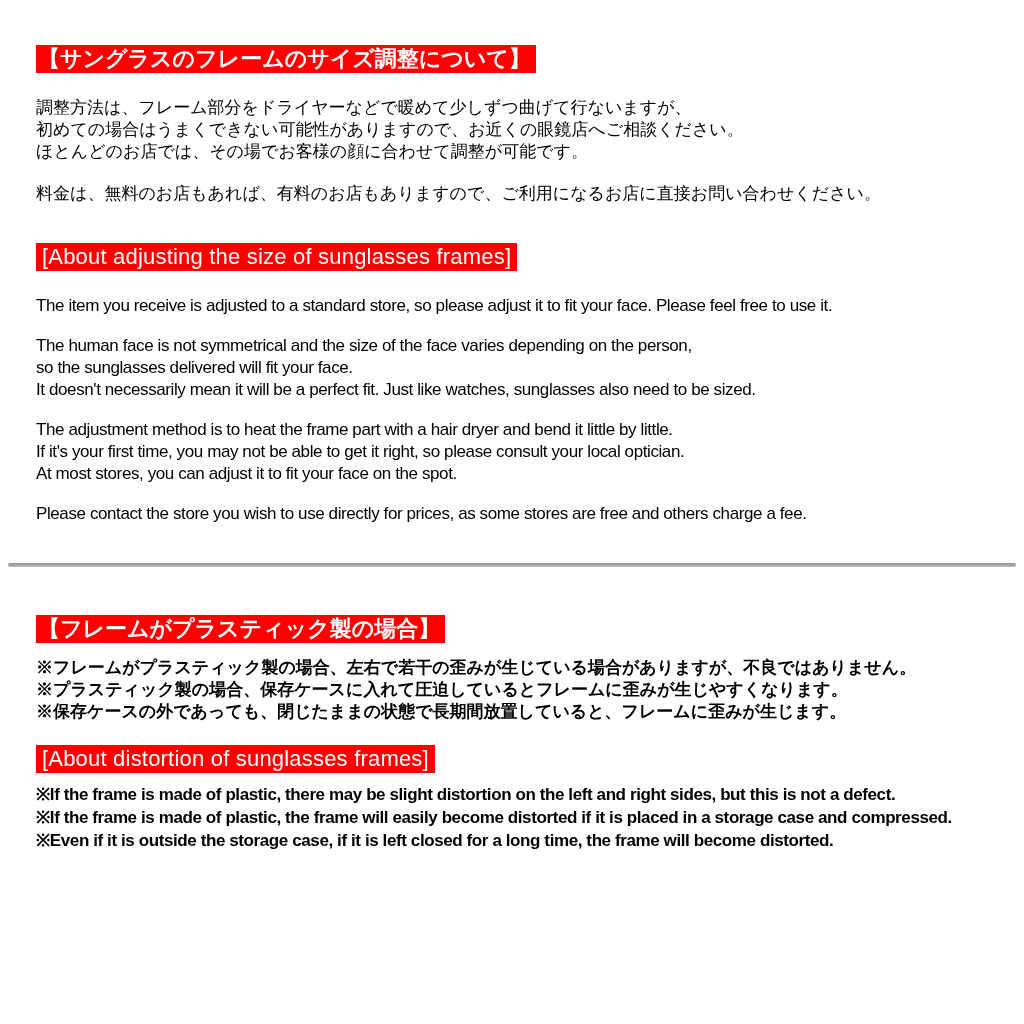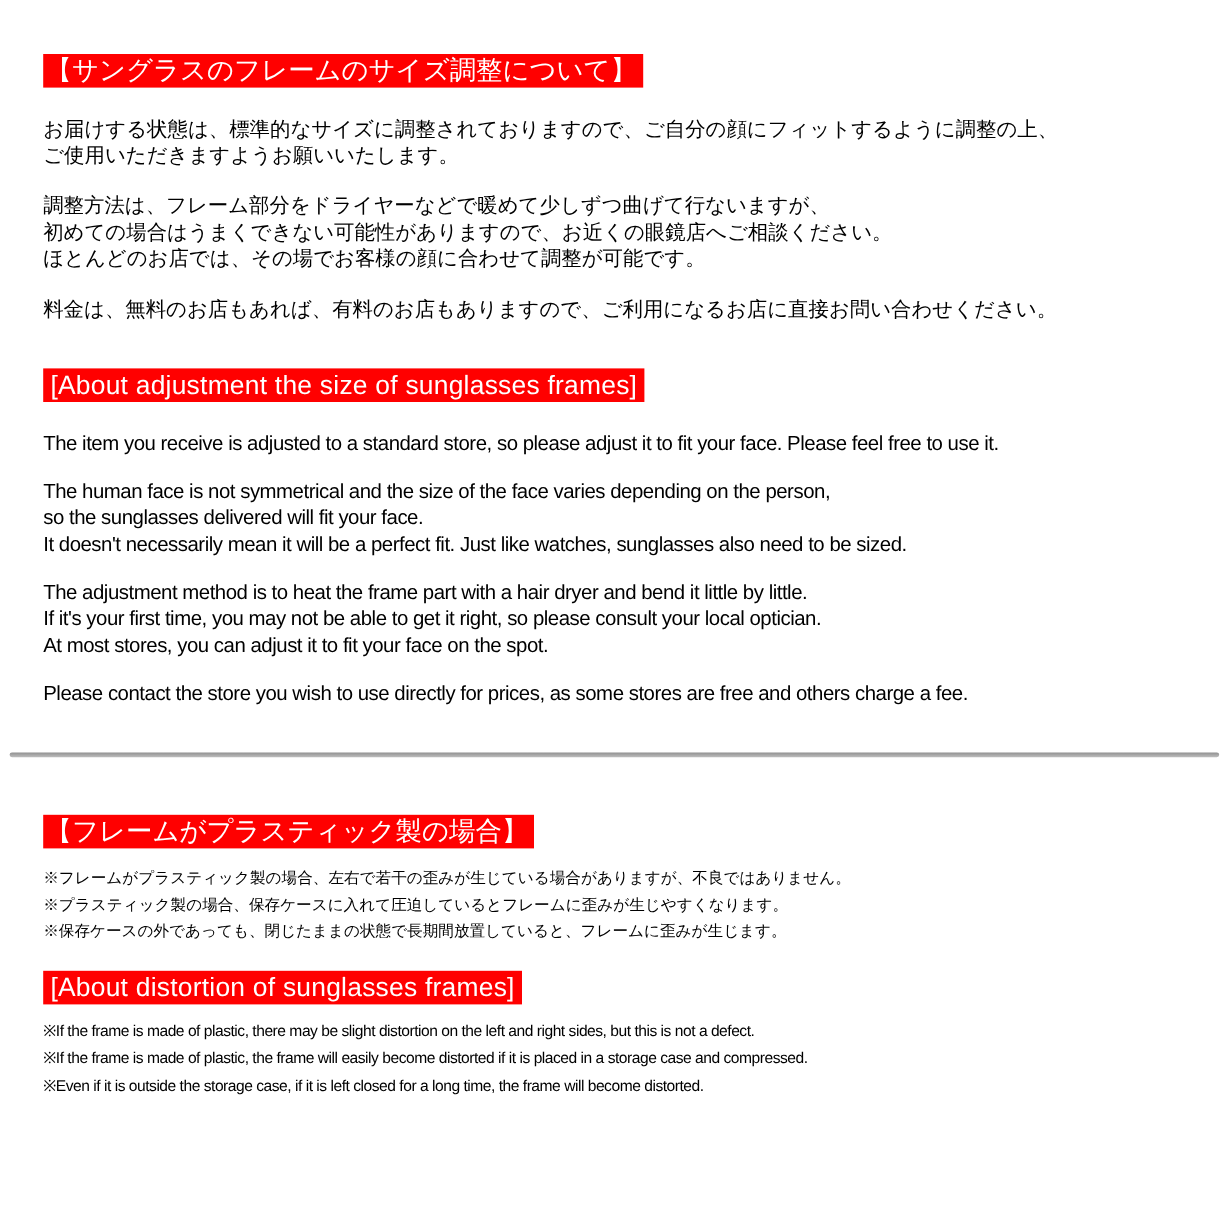--- a/index.html
+++ b/index.html
@@ -22,21 +22,21 @@
   }
   .content {
     padding: 45px 40px 0 36px;
   }
   .red-heading {
     display: inline-block;
     background: var(--header_bg);
     color: var(--header_text);
     font-size: 22px;
     line-height: 22px;
-    font-weight: normal;
+    font-weight: bold;
     padding: 3px 5px 3px 2px;
     margin: 0 0 24px 0;
     white-space: nowrap;
   }
   .red-heading.en {
     font-weight: normal;
     letter-spacing: 0.2px;
     padding: 3px 6px;
   }
   .para {
@@ -55,51 +55,47 @@
   .mt-en-heading { margin-top: 38px; }
   .divider {
     border: none;
     height: 4px;
     border-radius: 2px;
     background: linear-gradient(to bottom, var(--divider_dark), var(--divider_light));
     margin: 38px -32px 0 -28px;
   }
   .section-distortion-jp .red-heading { margin: 48px 0 14px 0; }
   .section-distortion-en .red-heading { margin: 22px 0 10px 0; text-align: right; }
-  .notes { font-size: 13px; line-height: 22px; }
+  .notes { font-size: 17px; line-height: 22px; font-weight: bold; }
   .notes.en { letter-spacing: -0.4px; line-height: 23px; }
   .notes .line { display: block; white-space: nowrap; }
 </style>
 </head>
 <body>
 
 <div class="content">
 
   <section class="section-size-jp">
     <span class="heading-wrap"><span class="red-heading">【サングラスのフレームのサイズ調整について】</span></span>
 
-    <p class="para">
-      <span class="line">お届けする状態は、標準的なサイズに調整されておりますので、ご自分の顔にフィットするように調整の上、</span>
-      <span class="line">ご使用いただきますようお願いいたします。</span>
-    </p>
 
 
     <p class="para">
       <span class="line">調整方法は、フレーム部分をドライヤーなどで暖めて少しずつ曲げて行ないますが、</span>
       <span class="line">初めての場合はうまくできない可能性がありますので、お近くの眼鏡店へご相談ください。</span>
       <span class="line">ほとんどのお店では、その場でお客様の顔に合わせて調整が可能です。</span>
     </p>
 
     <p class="para">
       <span class="line">料金は、無料のお店もあれば、有料のお店もありますので、ご利用になるお店に直接お問い合わせください。</span>
     </p>
   </section>
 
   <section class="section-size-en">
-    <span class="heading-wrap mt-en-heading"><span class="red-heading en">[About adjustment the size of sunglasses frames]</span></span>
+    <span class="heading-wrap mt-en-heading"><span class="red-heading en">[About adjusting the size of sunglasses frames]</span></span>
 
     <p class="para en">
       <span class="line">The item you receive is adjusted to a standard store, so please adjust it to fit your face. Please feel free to use it.</span>
     </p>
 
     <p class="para en">
       <span class="line">The human face is not symmetrical and the size of the face varies depending on the person,</span>
       <span class="line">so the sunglasses delivered will fit your face.</span>
       <span class="line">It doesn't necessarily mean it will be a perfect fit. Just like watches, sunglasses also need to be sized.</span>
     </p>

